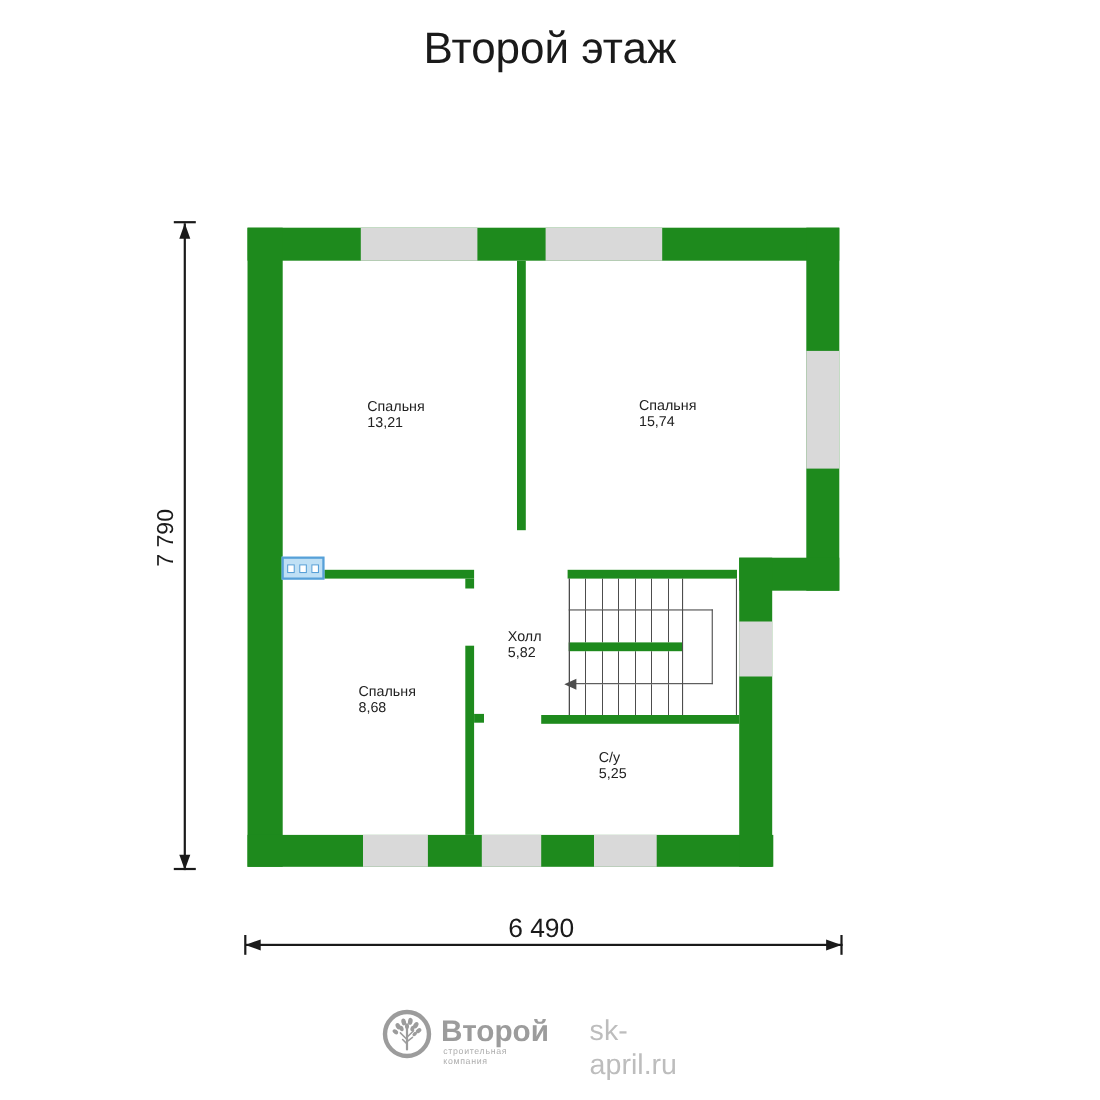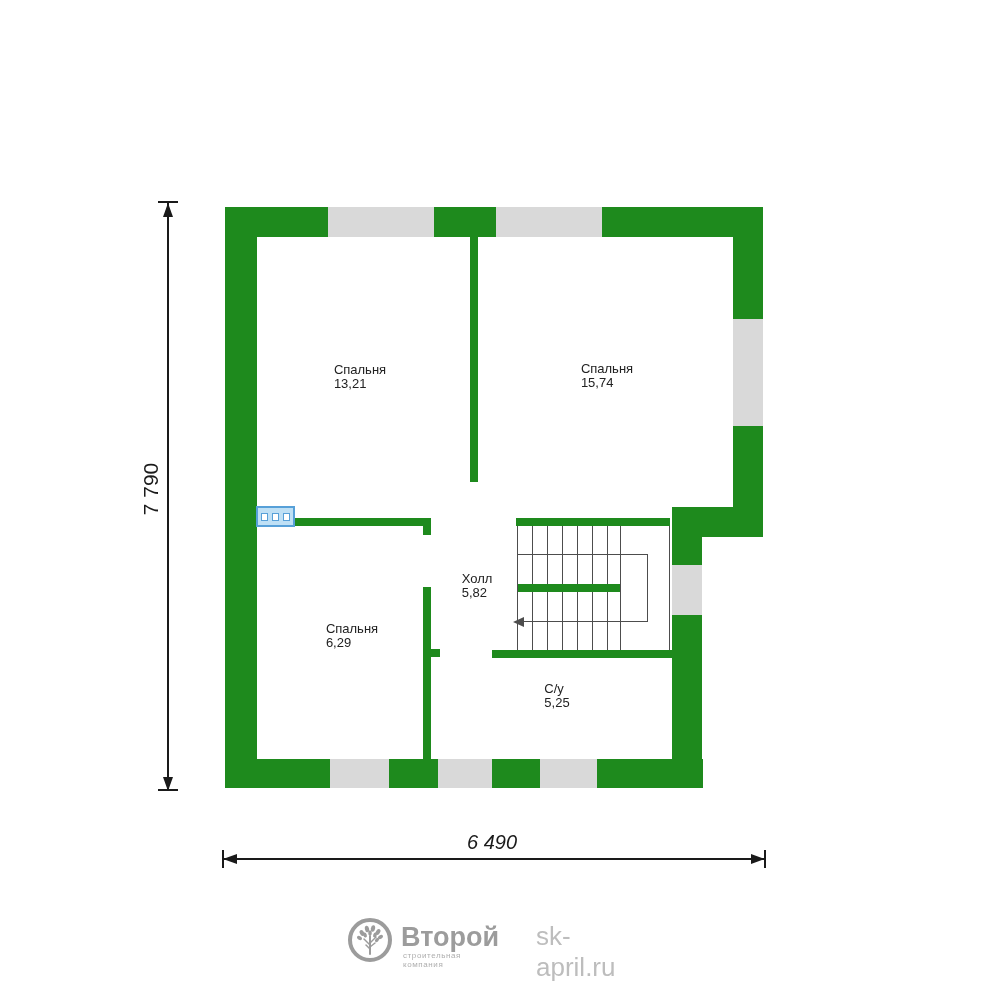--- a/index.html
+++ b/index.html
@@ -41,20 +41,21 @@
                display:flex;align-items:center;justify-content:center;}
   .brand{position:absolute;left:401px;top:922px;font-size:27px;font-weight:bold;color:var(--logo-gray);}
   .tagline{position:absolute;left:403px;top:951px;font-size:8px;letter-spacing:0.6px;color:var(--tagline-gray);}
   .site{position:absolute;left:536px;top:921px;font-size:26px;color:var(--site-gray);}
 </style>
 </head>
 <body>
 
 <div class="canvas">
 
+  <div class="page-title">Второй этаж</div>
 
   <div class="abs" style="left:0;top:0;width:1000px;height:1000px;">
 
     <div class="wall" style="left:225px;top:207px;width:538px;height:30px;"></div>
     <div class="wall" style="left:225px;top:207px;width:32px;height:581px;"></div>
     <div class="wall" style="left:225px;top:759px;width:478px;height:29px;"></div>
     <div class="wall" style="left:733px;top:207px;width:30px;height:330px;"></div>
     <div class="wall" style="left:672px;top:507px;width:91px;height:30px;"></div>
     <div class="wall" style="left:672px;top:507px;width:30px;height:281px;"></div>
 
@@ -98,21 +99,21 @@
     <div class="room-label" style="left:360px;top:363px;">
       <div>Спальня</div>
       <div>13,21</div>
     </div>
     <div class="room-label" style="left:607px;top:362px;">
       <div>Спальня</div>
       <div>15,74</div>
     </div>
     <div class="room-label" style="left:352px;top:622px;">
       <div>Спальня</div>
-      <div>6,29</div>
+      <div>8,68</div>
     </div>
     <div class="room-label" style="left:477px;top:572px;">
       <div>Холл</div>
       <div>5,82</div>
     </div>
     <div class="room-label" style="left:557px;top:682px;">
       <div>С/у</div>
       <div>5,25</div>
     </div>
   </div>
@@ -125,21 +126,21 @@
     <div class="tri down" style="left:163px;top:777px;"></div>
     <div class="dim-label" style="left:151px;top:489px;font-size:21px;transform:translate(-50%,-50%) rotate(-90deg);">7 790</div>
   </div>
 
   <div class="abs" style="left:0;top:0;">
     <div class="dim" style="left:223px;top:858px;width:543px;height:2px;"></div>
     <div class="dim" style="left:222px;top:850px;width:2px;height:18px;"></div>
     <div class="dim" style="left:764px;top:850px;width:2px;height:18px;"></div>
     <div class="tri left" style="left:223px;top:854px;"></div>
     <div class="tri right" style="left:751px;top:854px;"></div>
-    <div class="dim-label" style="left:492px;top:831px;font-size:20px;transform:translateX(-50%);font-style:italic;">6 490</div>
+    <div class="dim-label" style="left:492px;top:831px;font-size:24px;transform:translateX(-50%);">6 490</div>
   </div>
 
   <div class="abs" style="left:0;top:0;">
     <div class="logo-circle">
       <svg width="30" height="32" viewBox="0 0 30 32">
         <g stroke="currentColor" fill="none" stroke-width="2" stroke-linecap="round">
           <path d="M15 30 L15 12"></path>
         </g>
         <g stroke="currentColor" fill="none" stroke-width="1.4" stroke-linecap="round">
           <path d="M15 21 L9 15"></path>

